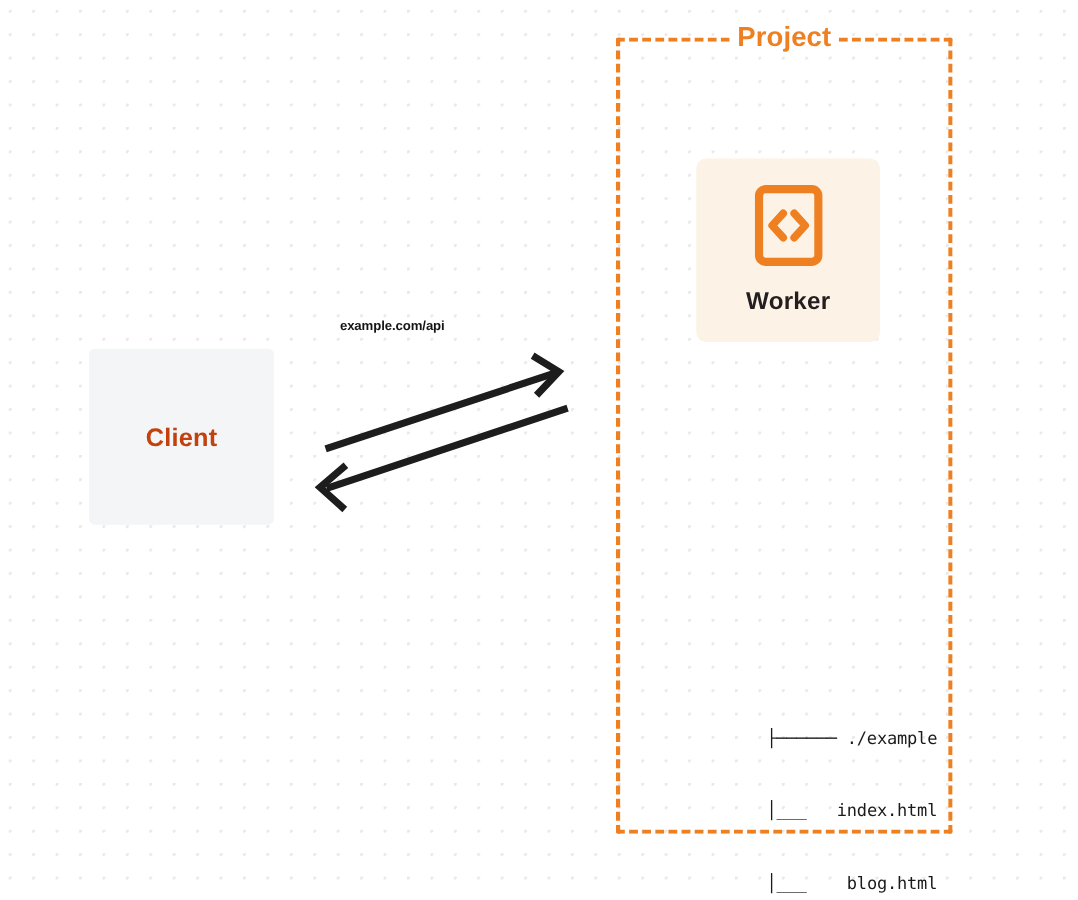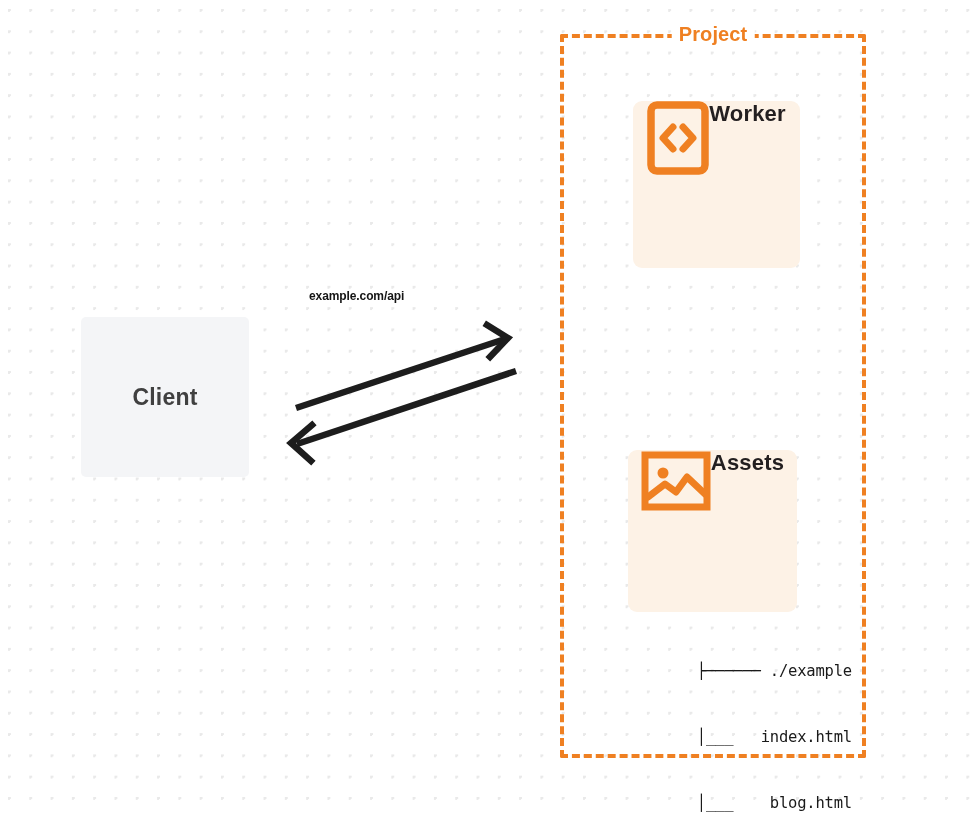--- a/index.html
+++ b/index.html
@@ -29,21 +29,21 @@
     height: 160px;
     background: #f4f5f7;
     border-radius: 5px;
     display: flex;
     align-items: center;
     justify-content: center;
   }
   .client-label {
     font-size: 23px;
     font-weight: bold;
-    color: #404040;
+    color: #c2410c;
     letter-spacing: 0.2px;
   }
 
   
   .arrows {
     position: absolute;
     left: 0;
     top: 0;
     width: 980px;
     height: 818px;
@@ -76,35 +76,37 @@
     border-radius: 2px;
     box-sizing: border-box;
   }
   .project-title {
     position: absolute;
     left: 50%;
     top: 0;
     transform: translate(-50%, -50%);
     background: #ffffff;
     padding: 0 7px;
-    font-size: 20px;
+    font-size: 25px;
     font-weight: bold;
     color: #ef8022;
     letter-spacing: 0.1px;
     white-space: nowrap;
     line-height: 1;
   }
 
   
   .card {
     position: absolute;
     background: #fdf2e6;
     border-radius: 9px;
     display: flex;
-    flex-direction: row;
+    flex-direction: column;
+    align-items: center;
+    margin-top: 43px;
   }
   .card-worker {
     left: 73px;
     top: 67px;
     width: 167px;
     height: 167px;
     justify-content: center;
   }
   .card-assets {
     left: 68px;
@@ -170,30 +172,20 @@
       <span class="card-icon">
         <svg width="62" height="74" viewBox="0 0 62 74" xmlns="http://www.w3.org/2000/svg">
           <rect x="4" y="4" width="54" height="66" rx="6" ry="6" fill="none" stroke="#ef8022" stroke-width="7.5"></rect>
           <polyline points="26,26 16,37 26,48" fill="none" stroke="#ef8022" stroke-width="7" stroke-linecap="round" stroke-linejoin="round"></polyline>
           <polyline points="36,26 46,37 36,48" fill="none" stroke="#ef8022" stroke-width="7" stroke-linecap="round" stroke-linejoin="round"></polyline>
         </svg>
       </span>
       <span class="card-label">Worker</span>
     </div>
 
-    <div class="card card-assets">
-      <span class="card-icon">
-        <svg width="70" height="62" viewBox="0 0 70 62" xmlns="http://www.w3.org/2000/svg">
-          <rect x="4" y="5" width="62" height="52" fill="none" stroke="#ef8022" stroke-width="7"></rect>
-          <circle cx="22" cy="23" r="5.5" fill="#ef8022"></circle>
-          <polyline points="7,47 24,34 35,42 46,27 64,44" fill="none" stroke="#ef8022" stroke-width="7" stroke-linecap="round" stroke-linejoin="round"></polyline>
-        </svg>
-      </span>
-      <span class="card-label">Assets</span>
-    </div>
 
     <div class="file-tree">
       <div>├────── ./example</div>
       <div>      │___   index.html</div>
       <div>      │___    blog.html</div>
       
     </div>
   </div>
 
 </div>

